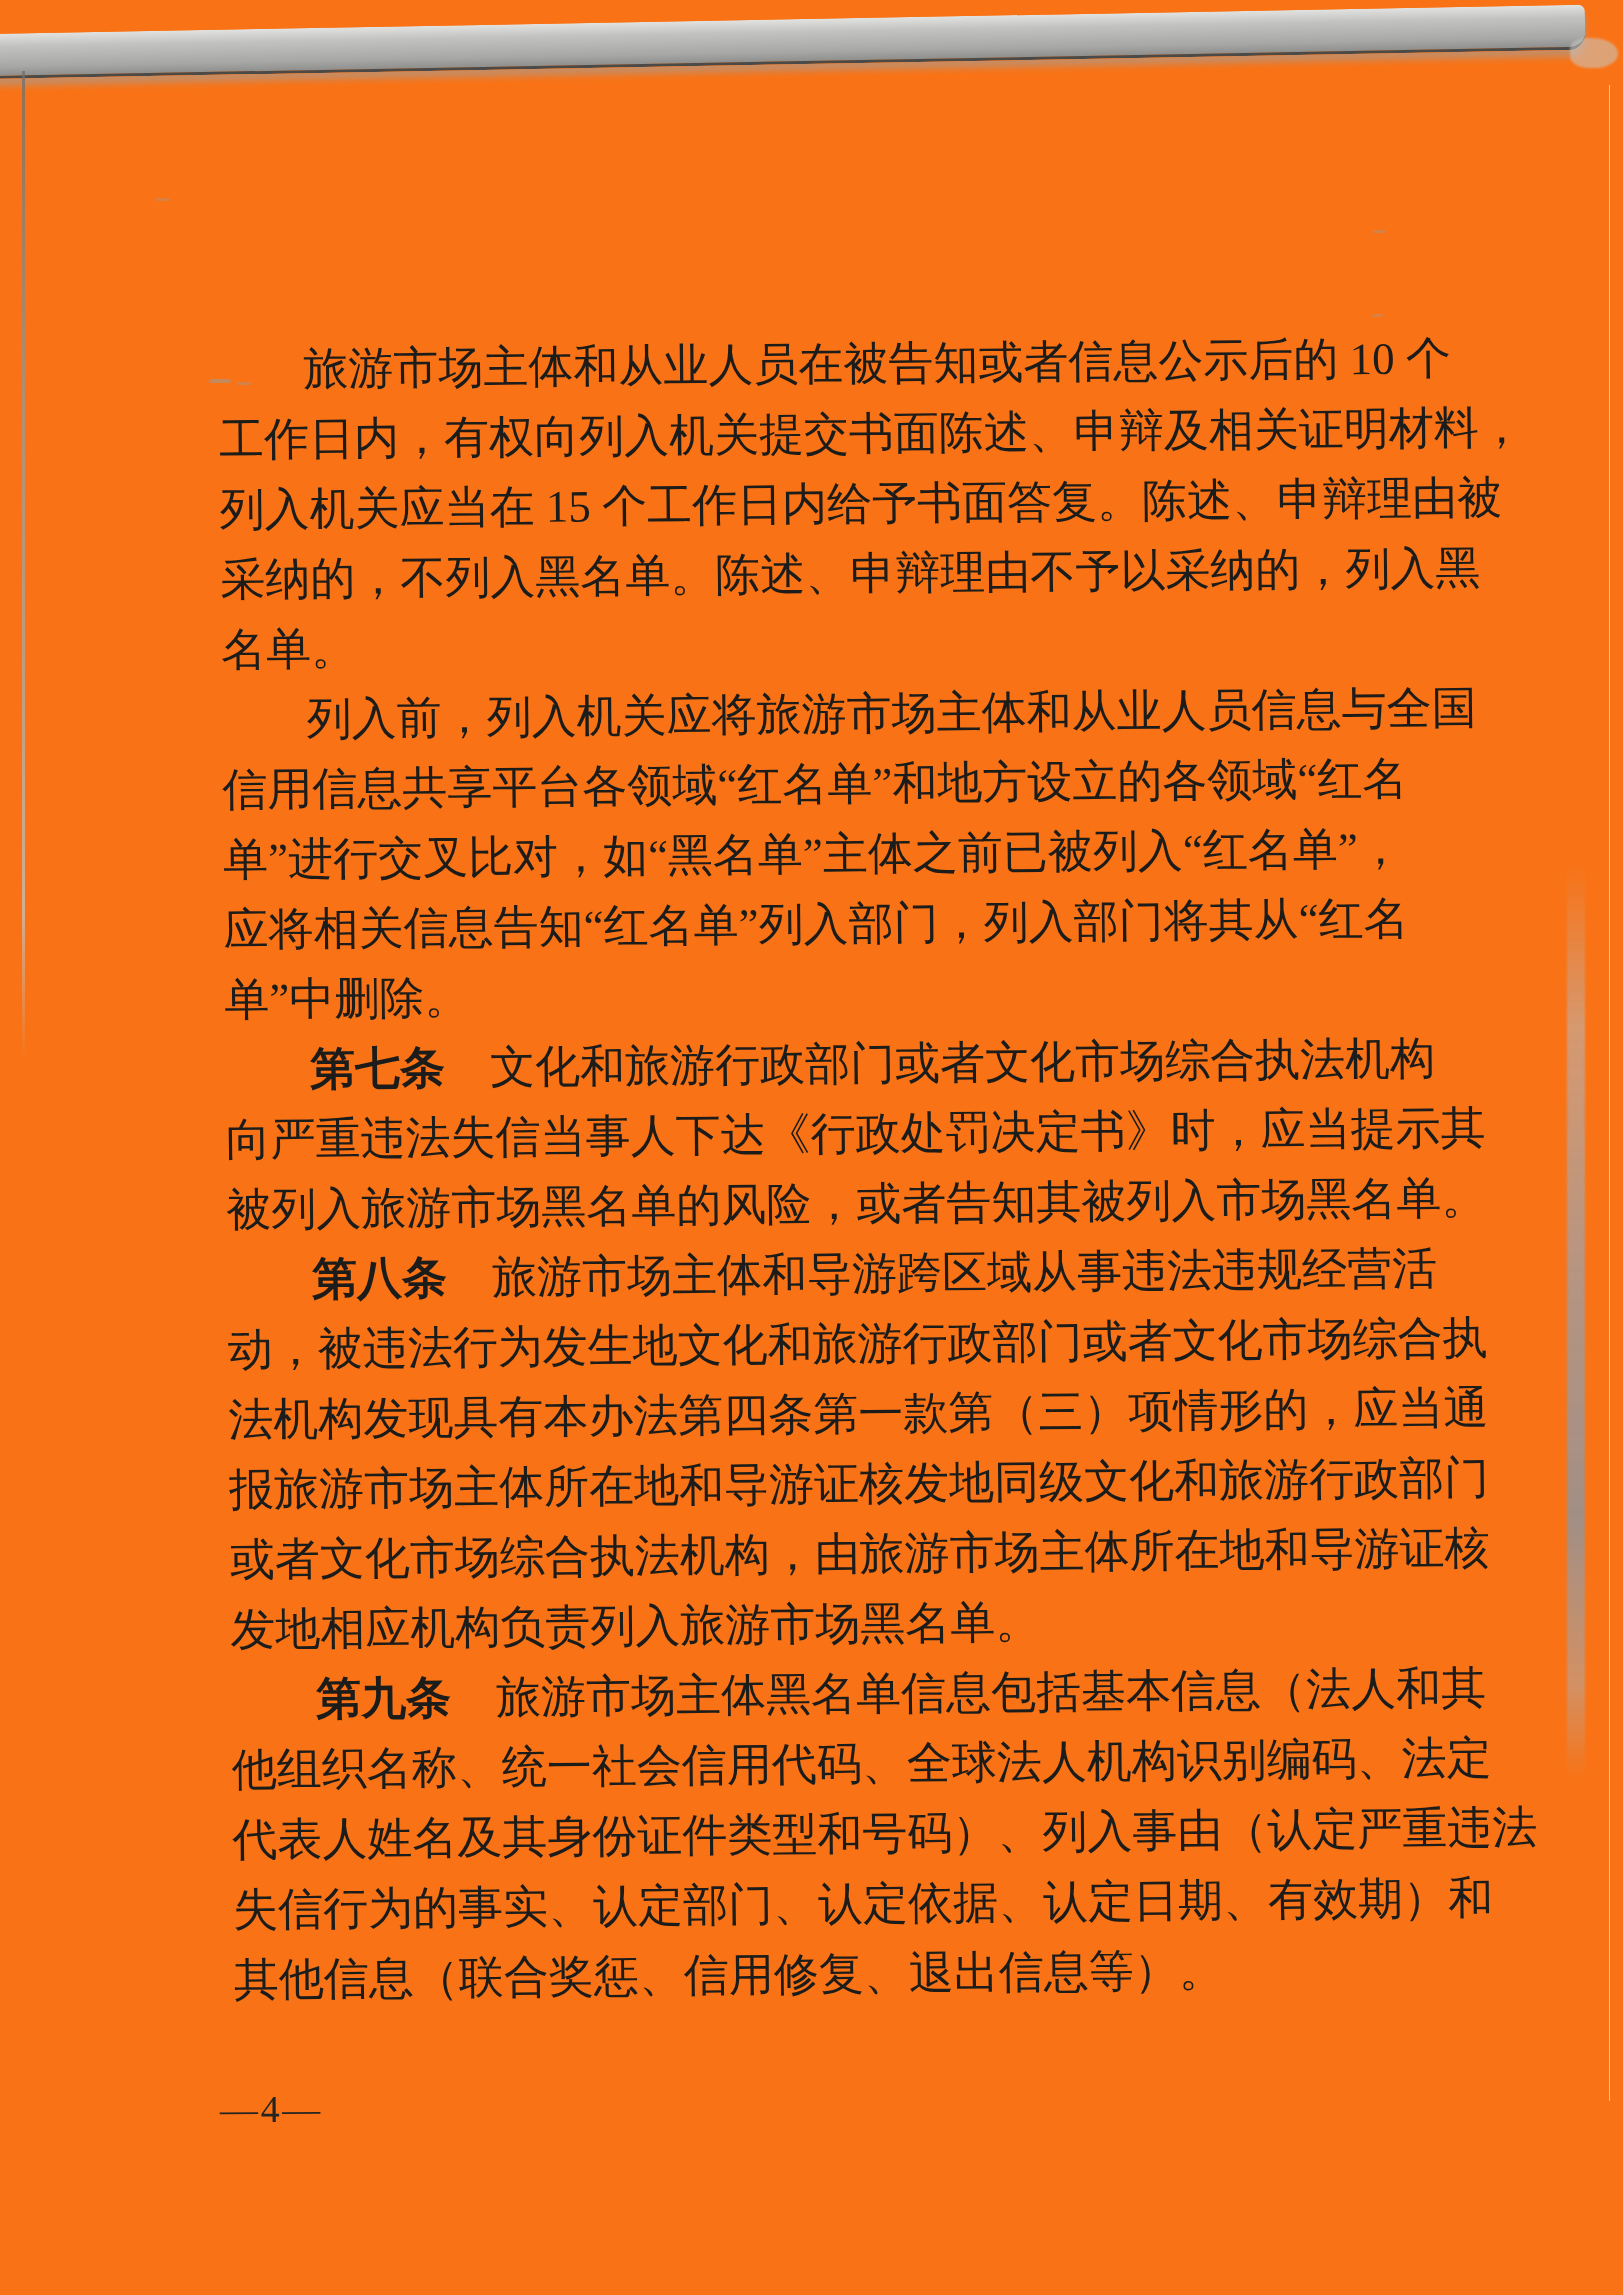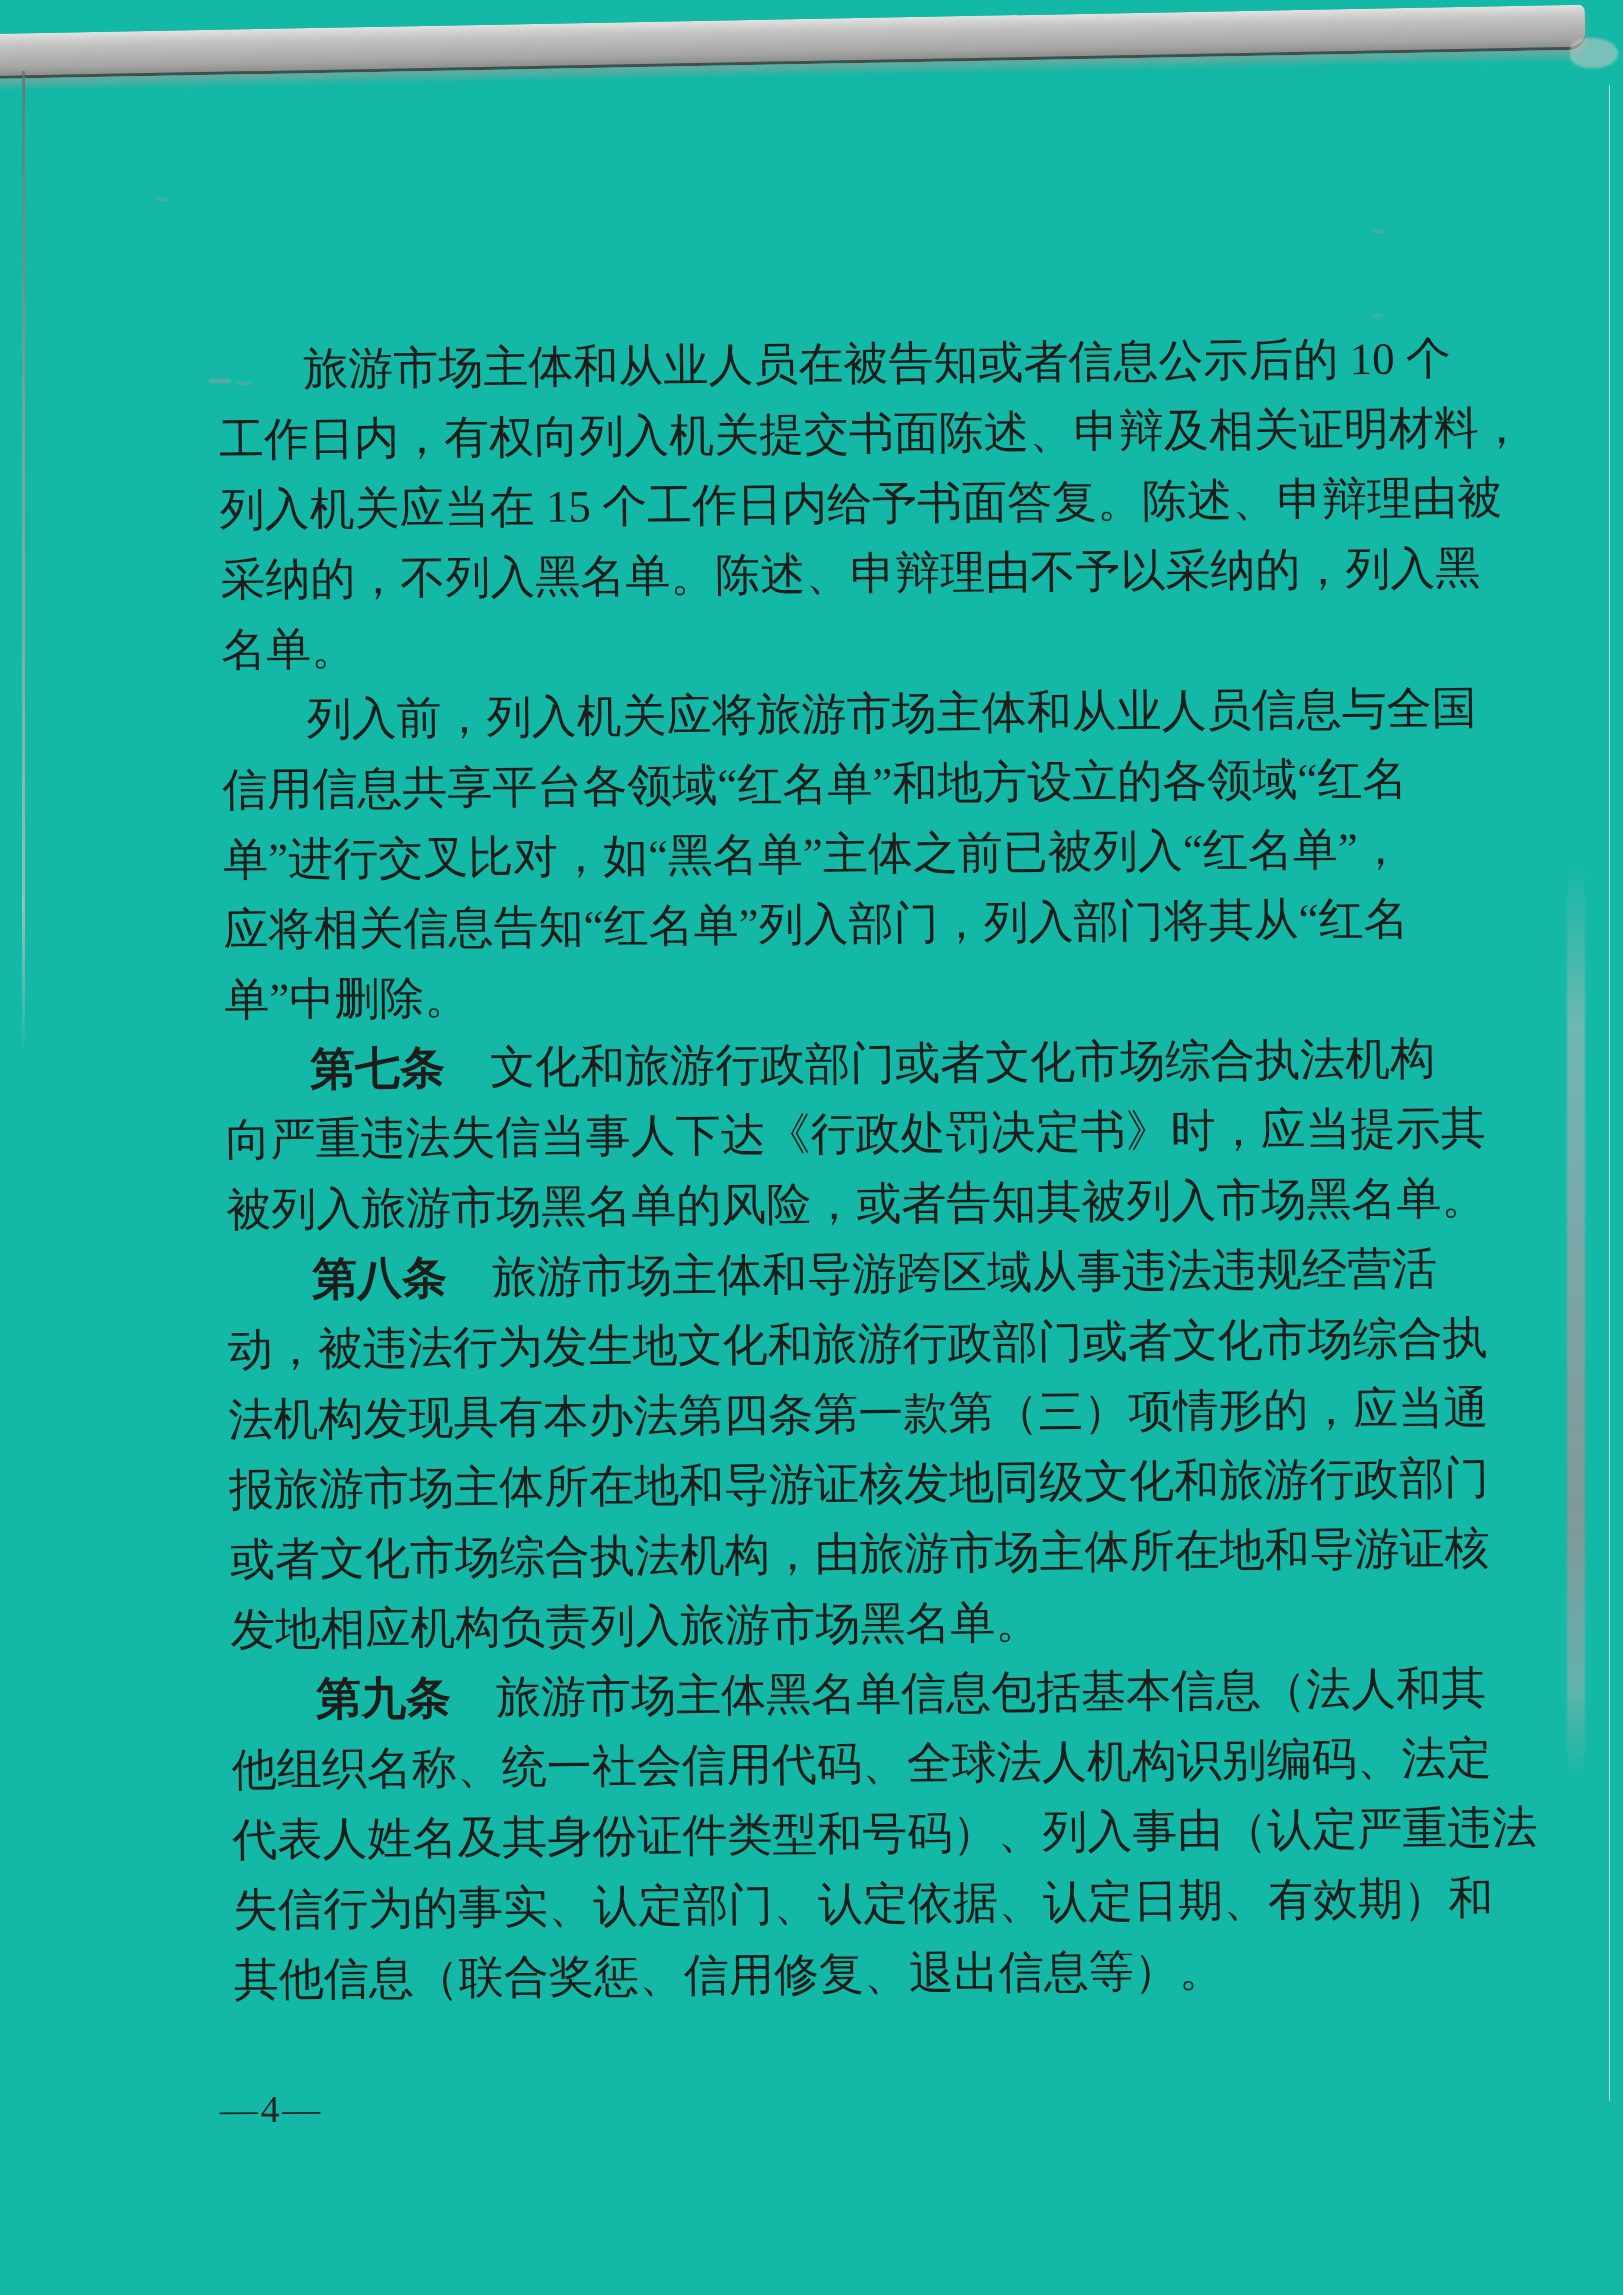--- a/index.html
+++ b/index.html
@@ -5,21 +5,21 @@
   html, body { margin: 0; padding: 0; }
   body {
     width: 1623px; height: 2295px;
     background: #ffffff;
     font-family: "Liberation Serif", "DejaVu Serif", serif;
     overflow: hidden;
   }
   .page {
     position: relative;
     width: 1623px; height: 2295px;
-    background: #14b8a6;
+    background: #f97316;
     overflow: hidden;
   }
 
   
   .scan-band {
     position: absolute;
     left: -11.8px; top: 34px;
     width: 1597px; height: 42px;
     background: linear-gradient(to bottom, #e2e2e0 0%, #c2c2c0 30%, #a7a7a5 78%, #8f8f8d 100%);
     border-bottom: 3.9px solid #4a4a48;

